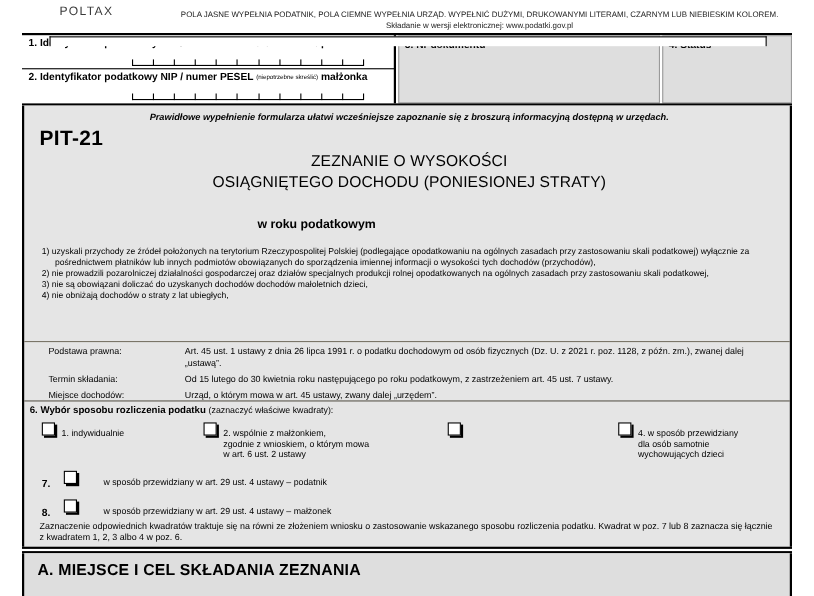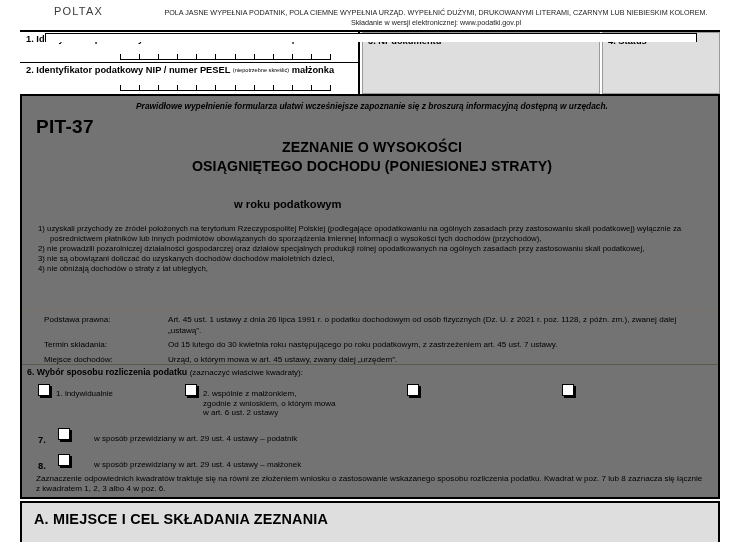--- a/index.html
+++ b/index.html
@@ -129,21 +129,21 @@
     width: 118px; height: 62px;
   }
 
   
   .beige {
     position: absolute;
     left: 20px;
     top: 96px;
     width: 700px;
     height: 401px;
-    background: #737373;
+    background: #e5e5e5;
     border-left: 2px solid #000;
     border-right: 2px solid #000;
     box-sizing: border-box;
   }
   .beige-top-rule {
     position: absolute;
     left: 20px; top: 94px;
     width: 700px; height: 2px;
     background: #000;
   }
@@ -165,21 +165,21 @@
     font-weight: bold;
     letter-spacing: 0.3px;
   }
   .maintitle {
     position: absolute;
     left: 0;
     top: 42px;
     width: 700px;
     text-align: center;
     font-size: 14.2px;
-    font-weight: bold;
+    font-weight: normal;
     line-height: 19px;
     letter-spacing: 0.1px;
   }
   .yearrow {
     position: absolute;
     left: 0;
     top: 92px;
     width: 700px;
     height: 36px;
   }
@@ -426,21 +426,21 @@
 
     <div class="grayfield id-status">
       <div class="gray-label">4. Status</div>
     </div>
   </div>
 
   <div class="beige-top-rule"></div>
   <div class="beige">
 
     <div class="advice">Prawidłowe wypełnienie formularza ułatwi wcześniejsze zapoznanie się z broszurą informacyjną dostępną w urzędach.</div>
-    <div class="pit37">PIT-37</div>
+    <div class="pit37">PIT-21</div>
 
     <div class="maintitle">
       <div>ZEZNANIE O WYSOKOŚCI</div>
       <div>OSIĄGNIĘTEGO DOCHODU (PONIESIONEJ STRATY)</div>
     </div>
 
     <div class="yearrow">
       <div class="year-label">w roku podatkowym</div>
     </div>
 
@@ -479,20 +479,23 @@
     <div class="opt-text" style="left:34px; top:293px; width:110px;">1. indywidualnie</div>
 
     <div class="chk" style="left:163px; top:288px;"></div>
     <div class="opt-text" style="left:181px; top:293px; width:175px; white-space:pre-line;">2. wspólnie z małżonkiem,
 zgodnie z wnioskiem, o którym mowa
 w art. 6 ust. 2 ustawy</div>
 
     <div class="chk" style="left:385px; top:288px;"></div>
 
     <div class="chk" style="left:540px; top:288px;"></div>
+    <div class="opt-text" style="left:558px; top:293px; width:140px; white-space:pre-line;">4. w sposób przewidziany
+dla osób samotnie
+wychowujących dzieci</div>
 
     <div class="num" style="left:16px; top:338px;">7.</div>
     <div class="chk" style="left:36px; top:332px;"></div>
     <div class="opt-text" style="left:72px; top:338px; width:520px;">w sposób przewidziany w art. 29 ust. 4 ustawy – podatnik</div>
 
     <div class="num" style="left:16px; top:364px;">8.</div>
     <div class="chk" style="left:36px; top:358px;"></div>
     <div class="opt-text" style="left:72px; top:364px; width:520px;">w sposób przewidziany w art. 29 ust. 4 ustawy – małżonek</div>
 
     <div class="note-bottom">Zaznaczenie odpowiednich kwadratów traktuje się na równi ze złożeniem wniosku o zastosowanie wskazanego sposobu rozliczenia podatku. Kwadrat w poz. 7 lub 8 zaznacza się łącznie z kwadratem 1, 2, 3 albo 4 w poz. 6.</div>

